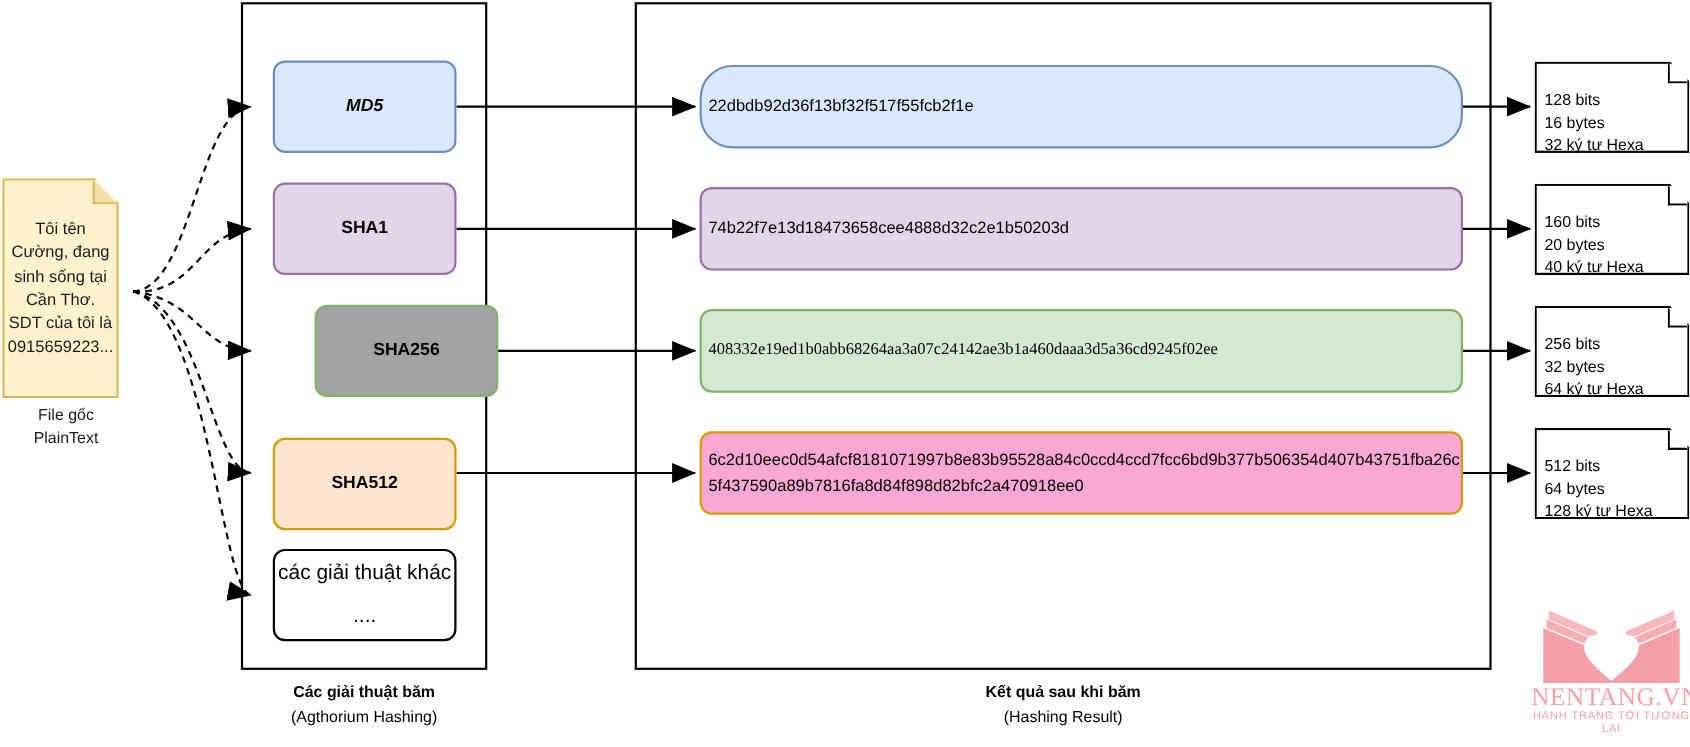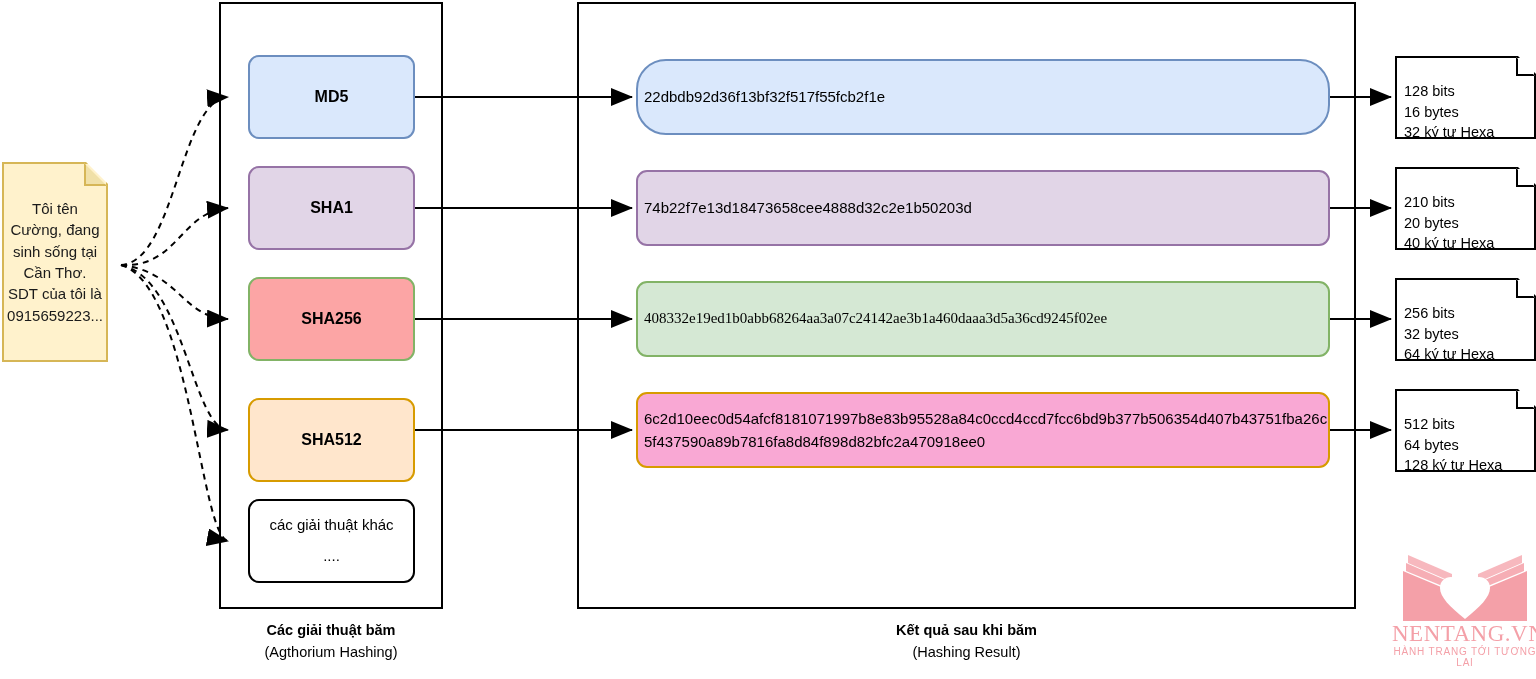--- a/index.html
+++ b/index.html
@@ -61,27 +61,27 @@
   
   .algo-box {
     position: absolute;
     left: 248px;
     width: 167px; height: 84px;
     border-radius: 11px;
     border: 2px solid;
     display: flex; align-items: center; justify-content: center;
     font-size: 16px; font-weight: bold; color: #000;
   }
-  .algo-0 { top: 55px;  background: #dae8fc; border-color: #6c8ebf; }
+  .algo-0 { top: 55px;  background: #dae8fc; border-color: #6c8ebf; font-style: italic; }
   .algo-1 { top: 166px; background: #e1d5e7; border-color: #9673a6; }
-  .algo-2 { top: 277px; background: #fca5a5; border-color: #82b366; }
+  .algo-2 { top: 277px; background: #a3a3a3; border-color: #82b366; margin-left: 38px; }
   .algo-3 { top: 388px; background: #ffe6cc; border-color: #d79b00; margin-top: 10px; }
   .algo-4 {
     top: 499px; background: #ffffff; border-color: #000000;
-    flex-direction: column; font-weight: normal; font-size: 15px;
+    flex-direction: column; font-weight: normal; font-size: 19px;
     line-height: 2.05; text-align: center;
   }
 
   
   .res-box {
     position: absolute;
     left: 636px;
     width: 694px;
     border-radius: 11px;
     border: 2px solid;
@@ -129,20 +129,24 @@
 </style>
 </head>
 <body>
 
 <div id="stage">
 
   <div class="file-note">
     <span>Tôi tên Cường, đang sinh sống tại Cần Thơ. SDT của tôi là 0915659223...</span>
     <span class="file-fold"></span>
   </div>
+  <div class="file-caption">
+    <div>File gốc</div>
+    <div>PlainText</div>
+  </div>
 
   <div class="panel" id="panel-algos"></div>
   <div class="panel" id="panel-results"></div>
 
   <svg id="wires" viewBox="0 0 1536 679">
     <defs>
       <marker id="ah" markerWidth="11" markerHeight="9" refX="10.5" refY="4.5" orient="auto">
         <path d="M0,0 L11,4.5 L0,9 z" fill="#000"></path>
       </marker>
     </defs>
@@ -200,21 +204,21 @@
     <span>6c2d10eec0d54afcf8181071997b8e83b95528a84c0ccd4ccd7fcc6bd9b377b506354d407b43751fba26c5f437590a89b7816fa8d84f898d82bfc2a470918ee0</span>
   </div>
 
   <div class="info-note info-0">
     <div>128 bits</div>
     <div>16 bytes</div>
     <div>32 ký tự Hexa</div>
     <span class="info-fold"></span>
   </div>
   <div class="info-note info-1">
-    <div>210 bits</div>
+    <div>160 bits</div>
     <div>20 bytes</div>
     <div>40 ký tự Hexa</div>
     <span class="info-fold"></span>
   </div>
   <div class="info-note info-2">
     <div>256 bits</div>
     <div>32 bytes</div>
     <div>64 ký tự Hexa</div>
     <span class="info-fold"></span>
   </div>

